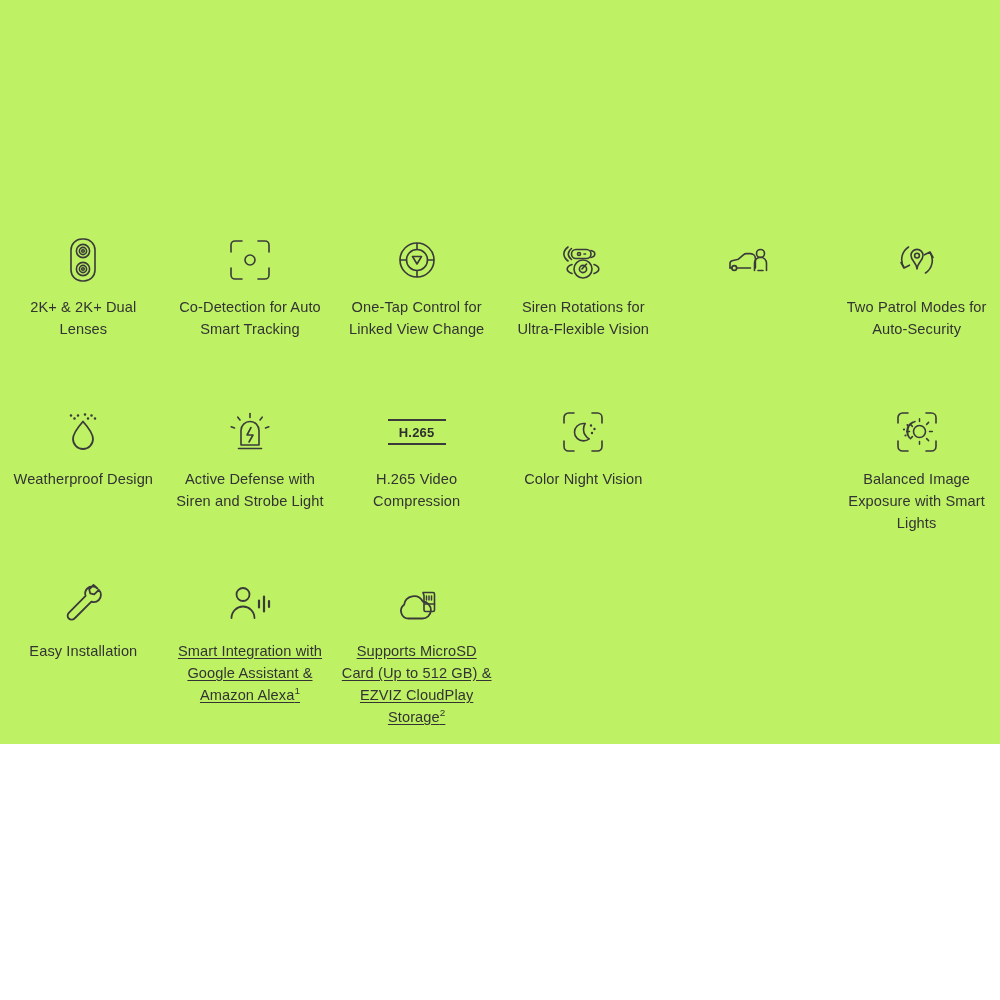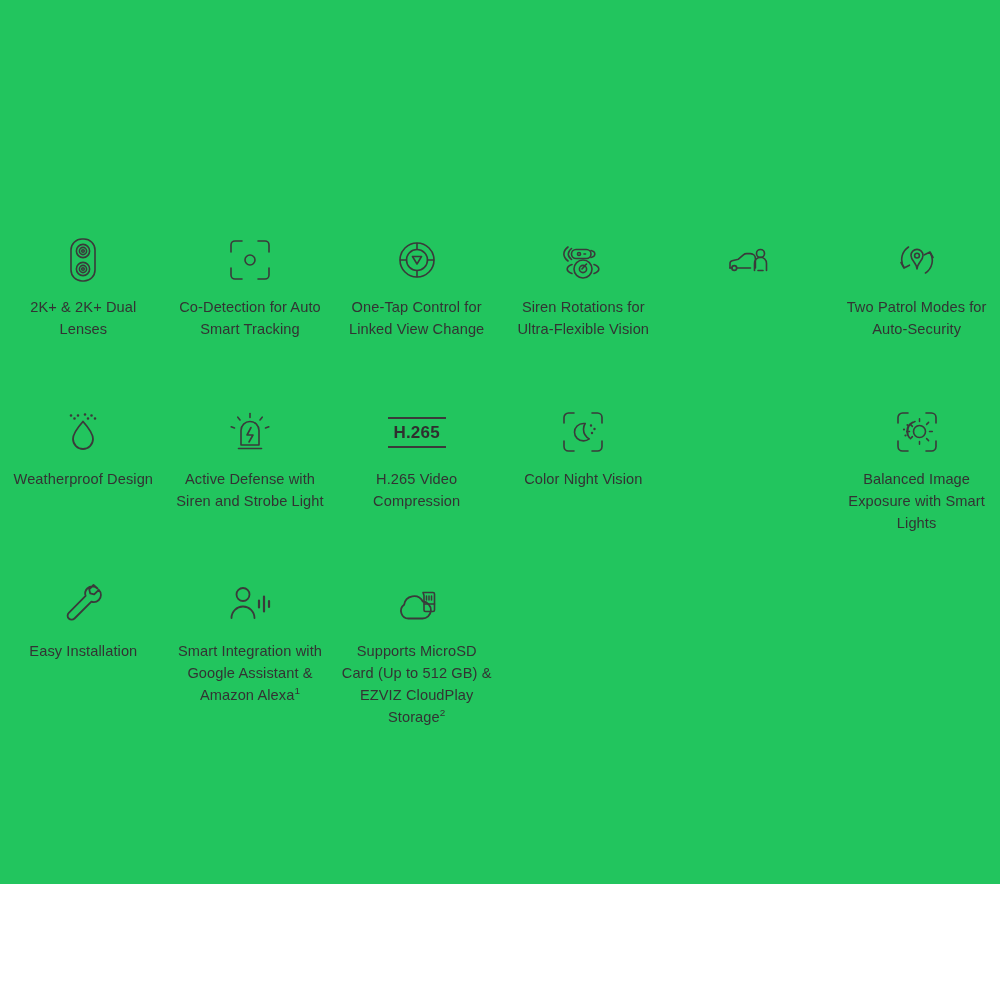--- a/index.html
+++ b/index.html
@@ -9,22 +9,22 @@
   body {
     width: 1000px;
     height: 1000px;
     background: #ffffff;
     font-family: "Liberation Sans", sans-serif;
     overflow: hidden;
   }
   .page {
     position: relative;
     width: 1000px;
-    height: 884px;
-    background: #22c55e;
+    height: 744px;
+    background: #bef264;
   }
   .feature-grid {
     position: absolute;
     top: 232px;
     left: 0;
     width: 1000px;
     display: grid;
     grid-template-columns: repeat(6, 166.67px);
     grid-auto-rows: 172px;
     column-gap: 0;
@@ -53,38 +53,39 @@
   }
   .feature-label {
     font-size: 14.6px;
     line-height: 22px;
     color: #333333;
     text-align: center;
     letter-spacing: 0.1px;
     max-width: 150px;
   }
   .feature-label.link {
+    text-decoration: underline;
     text-underline-offset: 2px;
     color: #333333;
     cursor: pointer;
   }
   .h265-badge {
     display: flex;
     flex-direction: column;
     align-items: center;
     justify-content: center;
     width: 58px;
   }
   .h265-badge .bar {
     width: 100%;
     height: 2px;
     background: #3a3a3a;
   }
   .h265-badge .txt {
-    font-size: 17px;
+    font-size: 13px;
     font-weight: bold;
     color: #2f2f2f;
     letter-spacing: 0.2px;
     padding: 4px 0 3px;
     font-family: "Liberation Sans", sans-serif;
   }
   sup {
     font-size: 0.68em;
     vertical-align: super;
     line-height: 0;

